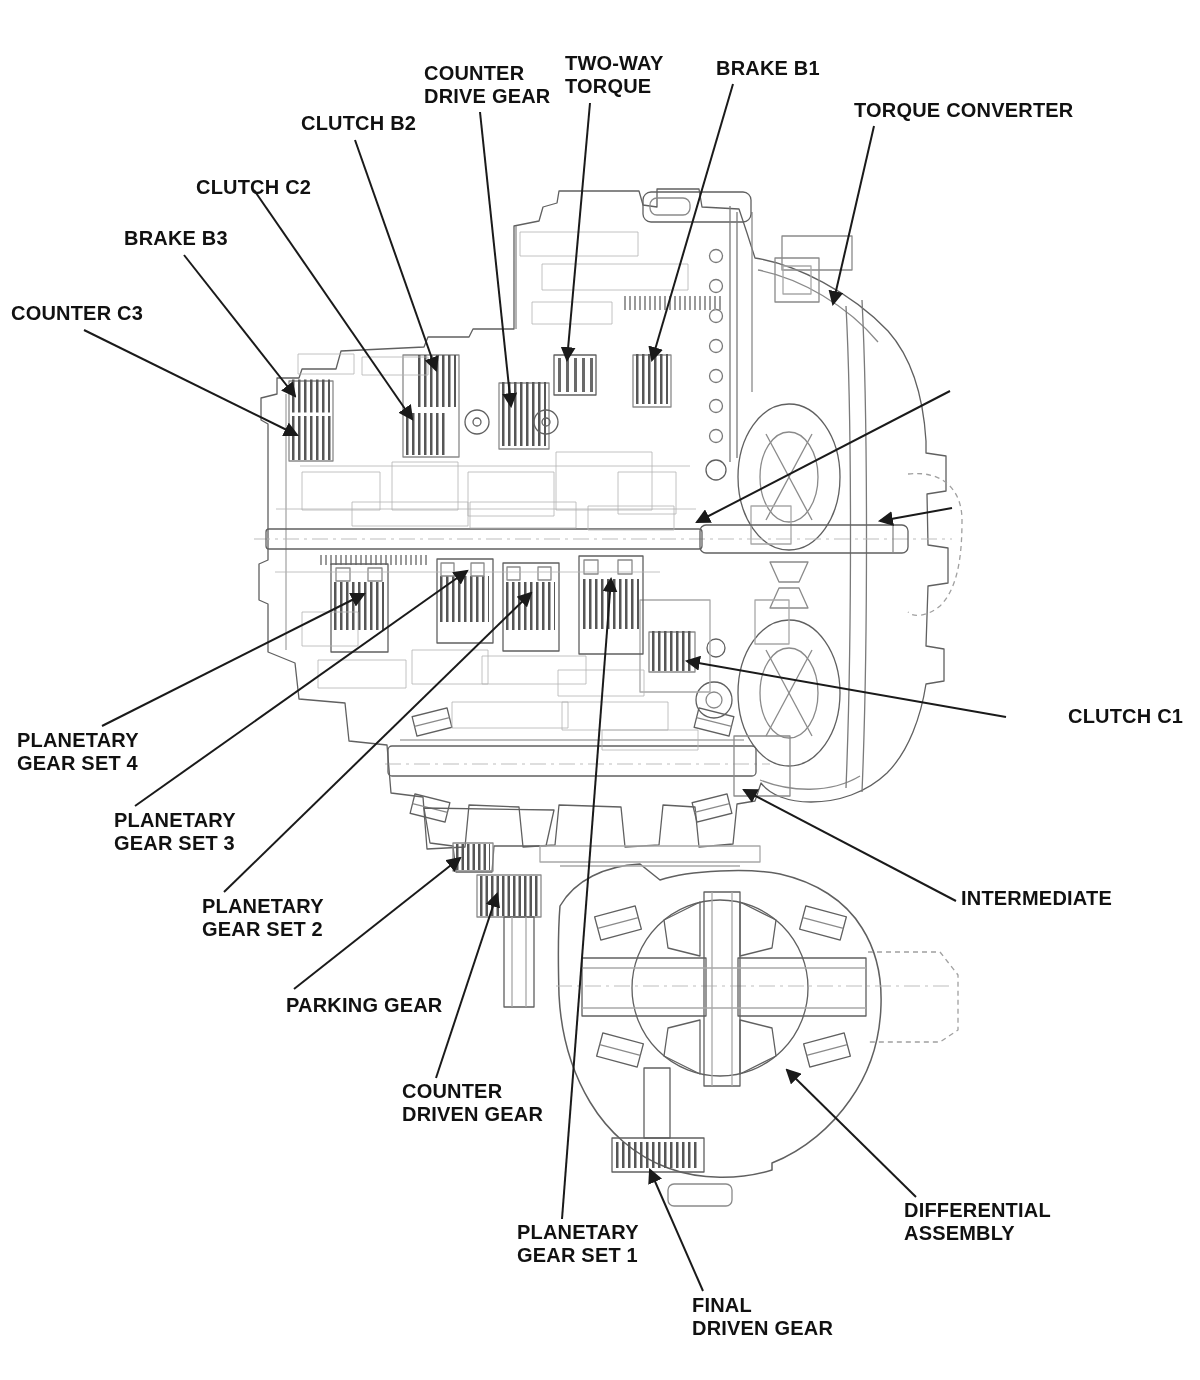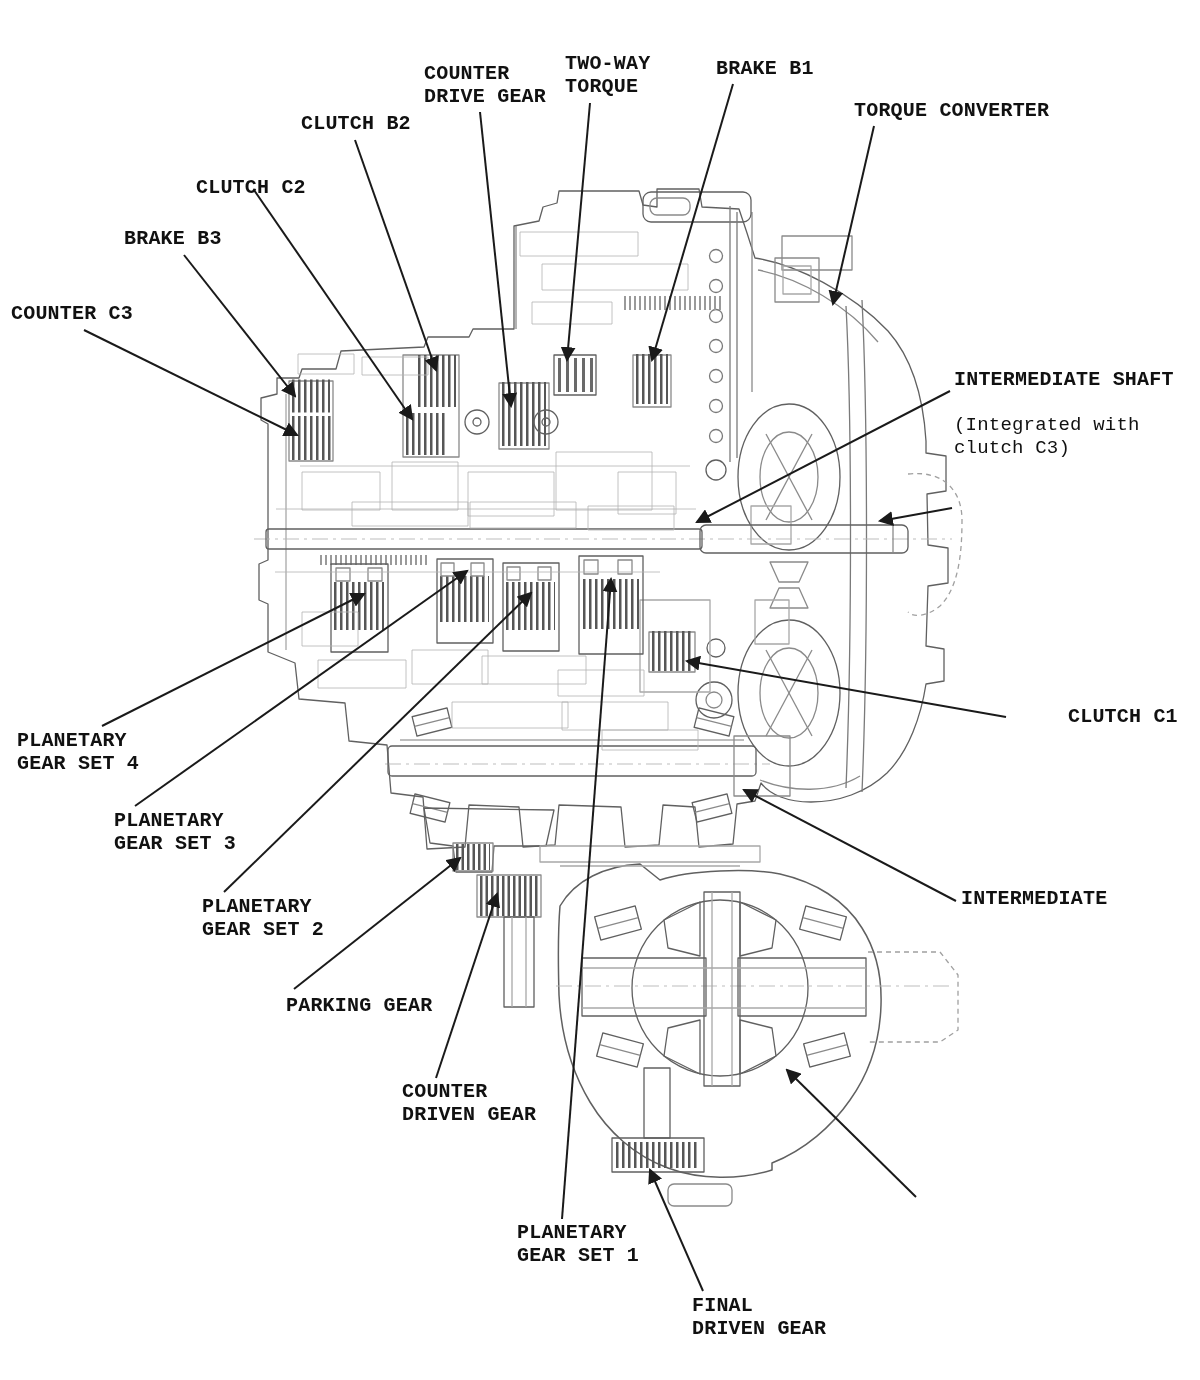--- a/index.html
+++ b/index.html
@@ -1,18 +1,18 @@
 <!DOCTYPE html>
 <html><head>
 <meta charset="utf-8">
 <style>
   html,body{margin:0;padding:0;background:#fff;}
   .canvas{
     position:relative;width:1200px;height:1380px;background:#ffffff;
-    overflow:hidden;font-family:Liberation Mono, monospace;
+    overflow:hidden;font-family:Liberation Sans, sans-serif;
   }
   svg.art{position:absolute;left:0;top:0;width:1200px;height:1380px;}
   .lbl{
     position:absolute;color:#111;font-weight:700;font-size:20px;line-height:23px;
     white-space:pre-line;letter-spacing:0.2px;
   }
   .lbl .t{display:block;font-weight:700;}
   .lbl .s{display:block;font-weight:400;font-size:19px;}
 </style>
 </head>
@@ -267,34 +267,32 @@
 DRIVE GEAR</div>
   <div class="lbl" style="left:565px;top:52px">TWO-WAY
 TORQUE</div>
   <div class="lbl" style="left:716px;top:57px">BRAKE B1</div>
   <div class="lbl" style="left:854px;top:99px">TORQUE CONVERTER</div>
   <div class="lbl" style="left:301px;top:112px">CLUTCH B2</div>
   <div class="lbl" style="left:196px;top:176px">CLUTCH C2</div>
   <div class="lbl" style="left:124px;top:227px">BRAKE B3</div>
   <div class="lbl" style="left:11px;top:302px">COUNTER C3</div>
 
-  <div class="lbl" style="left:954px;top:345px">
-    <span class="t">INTERMEDIATE SHAFT</span>
-    <span class="s">(Integrated with clutch C3)</span>
-  </div>
 
   <div class="lbl" style="left:1068px;top:705px">CLUTCH C1</div>
   <div class="lbl" style="left:17px;top:729px">PLANETARY
 GEAR SET 4</div>
   <div class="lbl" style="left:114px;top:809px">PLANETARY
 GEAR SET 3</div>
   <div class="lbl" style="left:202px;top:895px">PLANETARY
 GEAR SET 2</div>
   <div class="lbl" style="left:286px;top:994px">PARKING GEAR</div>
   <div class="lbl" style="left:402px;top:1080px">COUNTER
 DRIVEN GEAR</div>
   <div class="lbl" style="left:961px;top:887px">INTERMEDIATE</div>
   <div class="lbl" style="left:517px;top:1221px">PLANETARY
 GEAR SET 1</div>
+  <div class="lbl" style="left:904px;top:1199px">DIFFERENTIAL
+ASSEMBLY</div>
   <div class="lbl" style="left:692px;top:1294px">FINAL
 DRIVEN GEAR</div>
 
 </div>
 
 </body></html>

